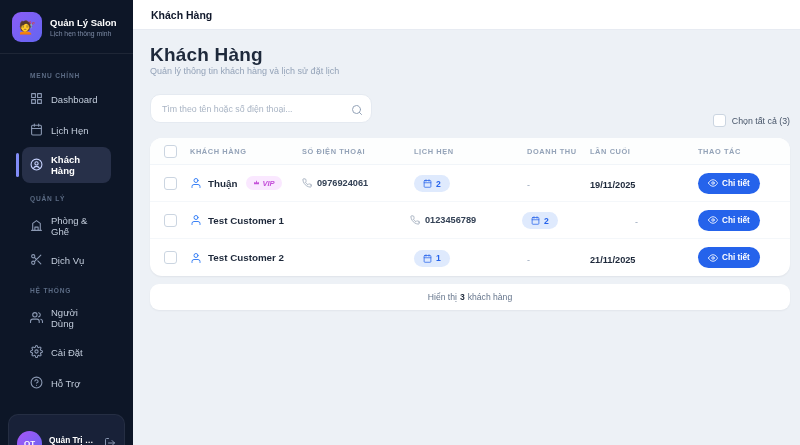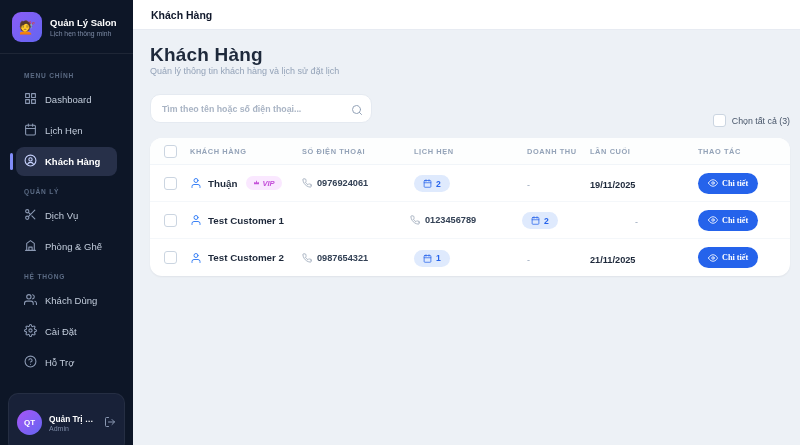--- a/index.html
+++ b/index.html
@@ -5,21 +5,21 @@
   * { margin:0; padding:0; box-sizing:border-box; }
   html,body { width:800px; height:445px; overflow:hidden; font-family:"Liberation Sans", sans-serif; }
   .app { width:800px; height:445px; display:flex; background:#edf1f6; }
 
   
   .sidebar { width:133px; min-width:133px; background:#0d1627; color:#cbd5e1; display:flex; flex-direction:column; position:relative; }
   .brand { display:flex; align-items:center; gap:8px; padding:12px 10px 11px 12px; border-bottom:1px solid rgba(255,255,255,.07); }
   .brand-logo { width:30px; height:30px; min-width:30px; border-radius:9px; background:linear-gradient(135deg,#8b5cf6,#6366f1); display:flex; align-items:center; justify-content:center; font-size:13px; }
   .brand-title { font-size:9.5px; font-weight:bold; color:#fff; white-space:nowrap; }
   .brand-sub { font-size:6.8px; color:#7c8aa5; margin-top:2px; white-space:nowrap; }
-  .nav { flex:1; padding:6px 16px; }
+  .nav { flex:1; padding:6px 22px; }
   .nav-section { font-size:6.6px; letter-spacing:.8px; color:#5b6b84; font-weight:bold; margin:12px 8px 6px 8px; }
   .nav-item { display:flex; align-items:center; gap:8px; padding:7px 8px; border-radius:8px; font-size:9.5px; color:#c3cddc; position:relative; cursor:pointer; margin-bottom:2px; }
   .nav-item svg { width:13px; height:13px; stroke:#8b99b3; }
   .nav-item.active { background:#273049; color:#fff; font-weight:bold; }
   .nav-item.active svg { stroke:#c7d2fe; }
   .nav-item.active::before { content:""; position:absolute; left:-6px; top:6px; bottom:6px; width:3px; border-radius:3px; background:#818cf8; }
   .user-card { margin:8px; padding:16px 8px; background:#182138; border:1px solid rgba(255,255,255,.06); border-radius:10px; display:flex; align-items:center; gap:7px; }
   .avatar { width:25px; height:25px; min-width:25px; border-radius:50%; background:linear-gradient(135deg,#a855f7,#6366f1); color:#fff; font-size:8px; font-weight:bold; display:flex; align-items:center; justify-content:center; }
   .user-meta { flex:1; overflow:hidden; }
   .user-name { font-size:8.3px; color:#fff; font-weight:bold; white-space:nowrap; overflow:hidden; text-overflow:ellipsis; }
@@ -29,21 +29,21 @@
   
   .main { flex:1; display:flex; flex-direction:column; overflow:hidden; }
   .topbar { height:30px; min-height:30px; background:#fff; border-bottom:1px solid #e7ebf2; display:flex; align-items:center; padding:0 18px; }
   .topbar-title { font-size:10.5px; font-weight:bold; color:#0f172a; }
   .content { padding:14px 10px 0 17px; }
   .page-title { font-size:19px; font-weight:bold; color:#1e293b; letter-spacing:.2px; }
   .page-sub { font-size:9px; color:#94a3b8; }
 
   .toolbar { display:flex; align-items:center; margin-top:14px; }
   .search-box { position:relative; width:222px; }
-  .search-box input { width:100%; height:29px; border:1px solid #e5eaf1; border-radius:10px; background:#fff; padding:0 28px 0 11px; font-size:8.8px; color:#334155; outline:none; font-family:"Liberation Sans", sans-serif;font-weight:bold; }
+  .search-box input { width:100%; height:29px; border:1px solid #e5eaf1; border-radius:10px; background:#fff; padding:0 28px 0 11px; font-size:8.8px; color:#334155; outline:none; font-family:"Liberation Sans", sans-serif; }
   .search-box input::placeholder { color:#a9b4c4; }
   .search-icon { position:absolute; right:9px; top:8px; }
   .search-icon svg { width:12px; height:12px; stroke:#94a3b8; }
   .select-all { margin-left:auto; display:flex; align-items:center; gap:6px; font-size:8.8px; color:#475569;margin-top:24px; }
   .cbx { appearance:none; width:13px; height:13px; border:1px solid #cbd5e1; border-radius:3px; background:#fff; cursor:pointer; }
 
   .table-card { background:#fff; border-radius:12px; margin-top:11px; box-shadow:0 1px 2px rgba(15,23,42,.06); overflow:hidden; }
   .t-row { display:flex; align-items:center; padding:0 14px; }
   .t-head { height:27px; border-bottom:1px solid #f1f5f9; background:#fdfefe; }
   .t-head .col { font-size:7.4px; font-weight:bold; letter-spacing:.6px; color:#94a3b8; }
@@ -59,21 +59,21 @@
   .person-ic svg { width:12px; height:12px; stroke:#3b82f6; display:block; }
   .cust-name { font-size:9.8px; font-weight:bold; color:#1e293b; white-space:nowrap; }
   .vip-badge { display:inline-flex; align-items:flex-start; gap:2px; background:#fae8ff; color:#c44fd9; font-size:7.6px; font-weight:bold; border-radius:999px; padding:2.5px 7px; margin-left:3px;font-style:italic; }
   .vip-badge svg { width:7px; height:7px; fill:#c44fd9; }
   .phone-ic svg { width:10px; height:10px; stroke:#9aa7b8; }
   .phone-num { font-size:9.2px; font-weight:600; color:#334155; }
   .appt-badge { display:inline-flex; align-items:center; gap:4px; background:#dfeafd; color:#2563eb; font-size:8.6px; font-weight:bold; border-radius:999px; padding:3.5px 9px; }
   .appt-badge svg { width:9px; height:9px; stroke:#2563eb; }
   .rev-dash { font-size:9px; color:#94a3b8; }
   .last-date { font-size:9.2px; font-weight:600; color:#1e293b; }
-  .detail-btn { display:inline-flex; align-items:center; gap:4px; background:#2563eb; color:#fff; font-size:8.2px; font-weight:600; border:none; border-radius:999px; padding:5.5px 10px; cursor:pointer; font-family:Liberation Serif, serif; }
+  .detail-btn { display:inline-flex; align-items:center; gap:4px; background:#2563eb; color:#fff; font-size:8.2px; font-weight:600; border:none; border-radius:999px; padding:5.5px 10px; cursor:pointer; font-family:Liberation Sans, sans-serif; }
   .detail-btn svg { width:10px; height:10px; stroke:#fff; }
 
   .footer-card { background:#fff; border-radius:9px; margin-top:8px; height:26px; display:flex; align-items:center; justify-content:center; gap:3px; box-shadow:0 1px 2px rgba(15,23,42,.05); font-size:8.6px; color:#64748b; }
   .footer-card b { color:#1e293b; }
   svg { fill:none; stroke-width:2; stroke-linecap:round; stroke-linejoin:round; }
 </style>
 </head>
 <body>
 
 <div class="app">
@@ -114,47 +114,47 @@
               <circle cx="12" cy="10" r="3"></circle>
               <path d="M6.5 19a6 6 0 0 1 11 0"></path>
             </svg></span>
         <span>Khách Hàng</span>
       </div>
 
       <div class="nav-section">QUẢN LÝ</div>
 
       <div class="nav-item">
         <span><svg viewBox="0 0 24 24">
+              <path d="M3 21h18"></path>
+              <path d="M5 21V8l7-5 7 5v13"></path>
+              <path d="M9 21v-6h6v6"></path>
+            </svg></span>
+        <span>Phòng &amp; Ghế</span>
+      </div>
+      <div class="nav-item">
+        <span><svg viewBox="0 0 24 24">
               <circle cx="6" cy="6" r="3"></circle>
               <circle cx="6" cy="18" r="3"></circle>
               <line x1="20" y1="4" x2="8.12" y2="15.88"></line>
               <line x1="14.47" y1="14.48" x2="20" y2="20"></line>
               <line x1="8.12" y1="8.12" x2="12" y2="12"></line>
             </svg></span>
         <span>Dịch Vụ</span>
       </div>
-      <div class="nav-item">
-        <span><svg viewBox="0 0 24 24">
-              <path d="M3 21h18"></path>
-              <path d="M5 21V8l7-5 7 5v13"></path>
-              <path d="M9 21v-6h6v6"></path>
-            </svg></span>
-        <span>Phòng &amp; Ghế</span>
-      </div>
 
       <div class="nav-section">HỆ THỐNG</div>
 
       <div class="nav-item">
         <span><svg viewBox="0 0 24 24">
               <path d="M17 21v-2a4 4 0 0 0-4-4H5a4 4 0 0 0-4 4v2"></path>
               <circle cx="9" cy="7" r="4"></circle>
               <path d="M23 21v-2a4 4 0 0 0-3-3.87"></path>
               <path d="M16 3.13a4 4 0 0 1 0 7.75"></path>
             </svg></span>
-        <span>Khách Dùng</span>
+        <span>Người Dùng</span>
       </div>
       <div class="nav-item">
         <span><svg viewBox="0 0 24 24">
               <circle cx="12" cy="12" r="3"></circle>
               <path d="M19.4 15a1.65 1.65 0 0 0 .33 1.82l.06.06a2 2 0 0 1 0 2.83 2 2 0 0 1-2.83 0l-.06-.06a1.65 1.65 0 0 0-1.82-.33 1.65 1.65 0 0 0-1 1.51V21a2 2 0 0 1-2 2 2 2 0 0 1-2-2v-.09A1.65 1.65 0 0 0 9 19.4a1.65 1.65 0 0 0-1.82.33l-.06.06a2 2 0 0 1-2.83 0 2 2 0 0 1 0-2.83l.06-.06a1.65 1.65 0 0 0 .33-1.82 1.65 1.65 0 0 0-1.51-1H3a2 2 0 0 1-2-2 2 2 0 0 1 2-2h.09A1.65 1.65 0 0 0 4.6 9a1.65 1.65 0 0 0-.33-1.82l-.06-.06a2 2 0 0 1 0-2.83 2 2 0 0 1 2.83 0l.06.06a1.65 1.65 0 0 0 1.82.33H9a1.65 1.65 0 0 0 1-1.51V3a2 2 0 0 1 2-2 2 2 0 0 1 2 2v.09a1.65 1.65 0 0 0 1 1.51 1.65 1.65 0 0 0 1.82-.33l.06-.06a2 2 0 0 1 2.83 0 2 2 0 0 1 0 2.83l-.06.06a1.65 1.65 0 0 0-.33 1.82V9a1.65 1.65 0 0 0 1.51 1H21a2 2 0 0 1 2 2 2 2 0 0 1-2 2h-.09a1.65 1.65 0 0 0-1.51 1z"></path>
             </svg></span>
         <span>Cài Đặt</span>
       </div>
       <div class="nav-item">
         <span><svg viewBox="0 0 24 24">
@@ -305,26 +305,20 @@
             </div>
           <div class="col-name">
             <span class="person-ic">
                 <svg viewBox="0 0 24 24">
                   <path d="M20 21v-2a4 4 0 0 0-4-4H8a4 4 0 0 0-4 4v2"></path>
                   <circle cx="12" cy="7" r="4"></circle>
                 </svg>
               </span>
             <span class="cust-name">Test Customer 2</span>
           </div>
-          <div class="col-phone">
-            <span class="phone-ic"><svg viewBox="0 0 24 24">
-                  <path d="M22 16.92v3a2 2 0 0 1-2.18 2 19.79 19.79 0 0 1-8.63-3.07 19.5 19.5 0 0 1-6-6 19.79 19.79 0 0 1-3.07-8.67A2 2 0 0 1 4.11 2h3a2 2 0 0 1 2 1.72 12.84 12.84 0 0 0 .7 2.81 2 2 0 0 1-.45 2.11L8.09 9.91a16 16 0 0 0 6 6l1.27-1.27a2 2 0 0 1 2.11-.45 12.84 12.84 0 0 0 2.81.7A2 2 0 0 1 22 16.92z"></path>
-                </svg></span>
-            <span class="phone-num">0987654321</span>
-          </div>
           <div class="col-appt"><span class="appt-badge">
                 <svg viewBox="0 0 24 24">
                   <rect x="3" y="4" width="18" height="18" rx="2"></rect>
                   <line x1="16" y1="2" x2="16" y2="6"></line>
                   <line x1="8" y1="2" x2="8" y2="6"></line>
                   <line x1="3" y1="10" x2="21" y2="10"></line>
                 </svg>
                 <span>1</span>
               </span></div>
           <div class="col-rev"><span class="rev-dash">-</span></div>
@@ -332,15 +326,20 @@
           <div class="col-act"><button class="detail-btn">
                 <svg viewBox="0 0 24 24">
                   <path d="M1 12s4-8 11-8 11 8 11 8-4 8-11 8-11-8-11-8z"></path>
                   <circle cx="12" cy="12" r="3"></circle>
                 </svg>
                 <span>Chi tiết</span>
               </button></div>
         </div>
       </div>
 
+      <div class="footer-card">
+        <span>Hiển thị</span>
+        <b>3</b>
+        <span>khách hàng</span>
+      </div>
     </div>
   </main>
 </div>
 
 </body></html>

